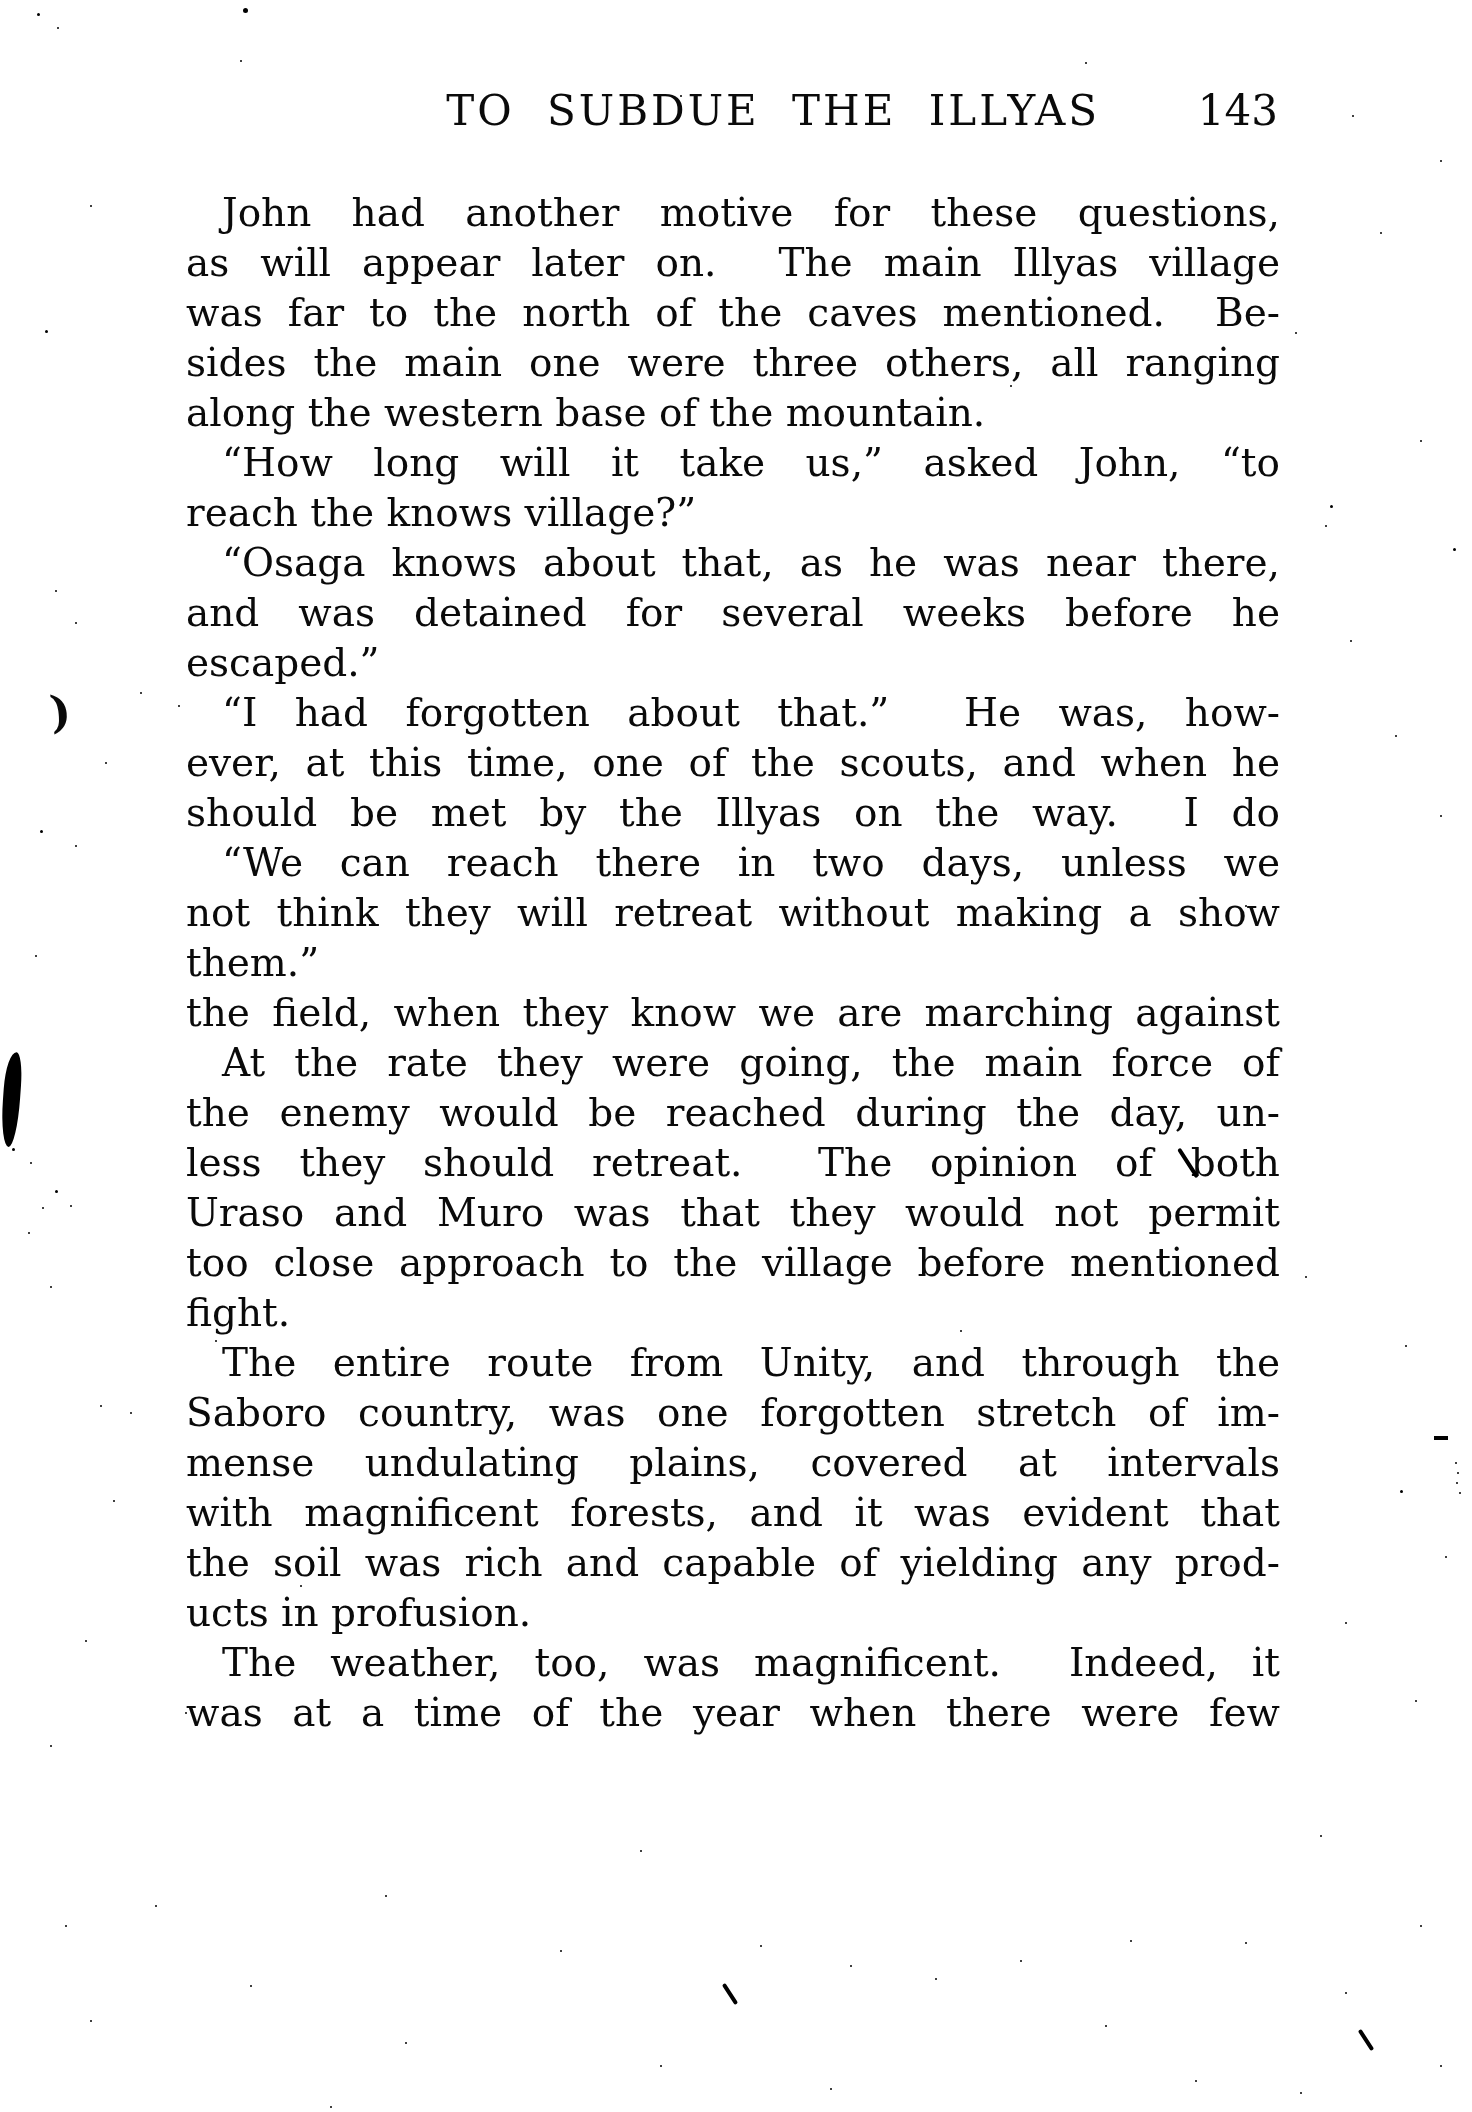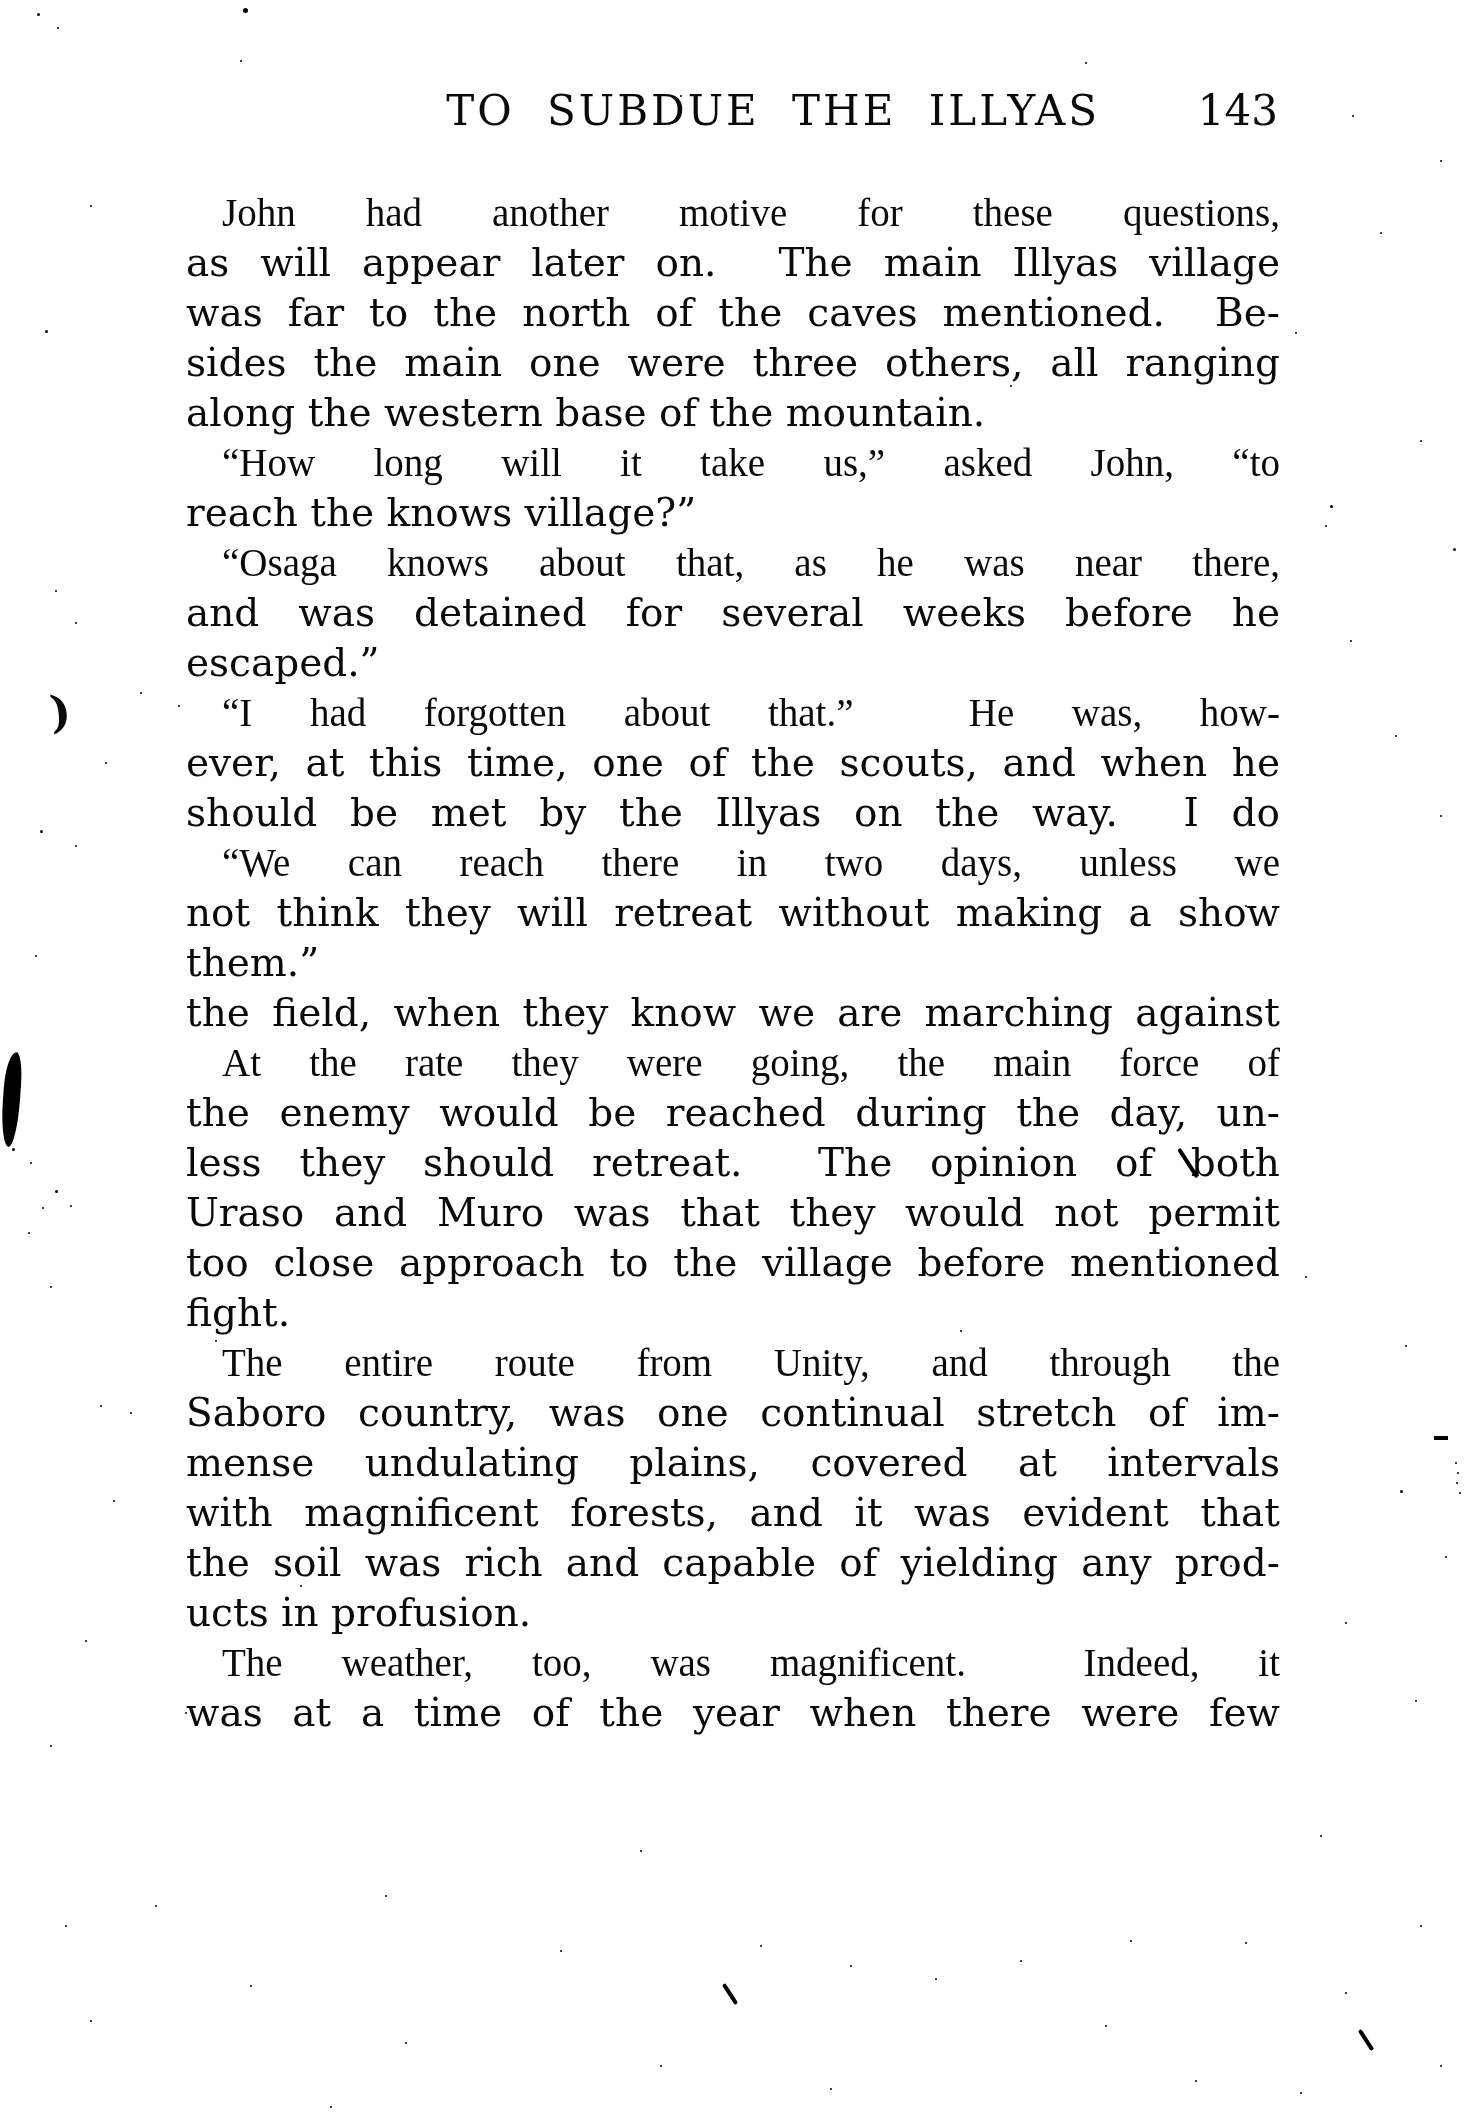--- a/index.html
+++ b/index.html
@@ -57,21 +57,20 @@
   .line.justify {
     text-align: justify;
     text-align-last: justify;
   }
   .line.left {
     text-align: left;
     text-align-last: left;
   }
   .line.indent {
     text-indent: 36px;
-    font-family: Liberation Serif, serif;
   }
   
   .speck {
     position: absolute;
     background: #000;
     border-radius: 50%;
   }
   .mark-paren {
     position: absolute;
     font-size: 44px;
@@ -125,21 +124,21 @@
       <div class="line justify">not think they will retreat without making a show</div>
       <div class="line left">them.”</div>
       <div class="line justify">the field, when they know we are marching against</div>
       <div class="line justify indent">At the rate they were going, the main force of</div>
       <div class="line justify">the enemy would be reached during the day, un-</div>
       <div class="line justify">less they should retreat.  The opinion of both</div>
       <div class="line justify">Uraso and Muro was that they would not permit</div>
       <div class="line justify">too close approach to the village before mentioned</div>
       <div class="line left">fight.</div>
       <div class="line justify indent">The entire route from Unity, and through the</div>
-      <div class="line justify">Saboro country, was one continual stretch of im-</div>
+      <div class="line justify">Saboro country, was one forgotten stretch of im-</div>
       <div class="line justify">mense undulating plains, covered at intervals</div>
       <div class="line justify">with magnificent forests, and it was evident that</div>
       <div class="line justify">the soil was rich and capable of yielding any prod-</div>
       <div class="line left">ucts in profusion.</div>
       <div class="line justify indent">The weather, too, was magnificent.  Indeed, it</div>
       <div class="line justify">was at a time of the year when there were few</div>
     </div>
 
   <div id="artifact-layer">
       <div class="mark-paren" style="left: 50px; top: 690px;">)</div>

